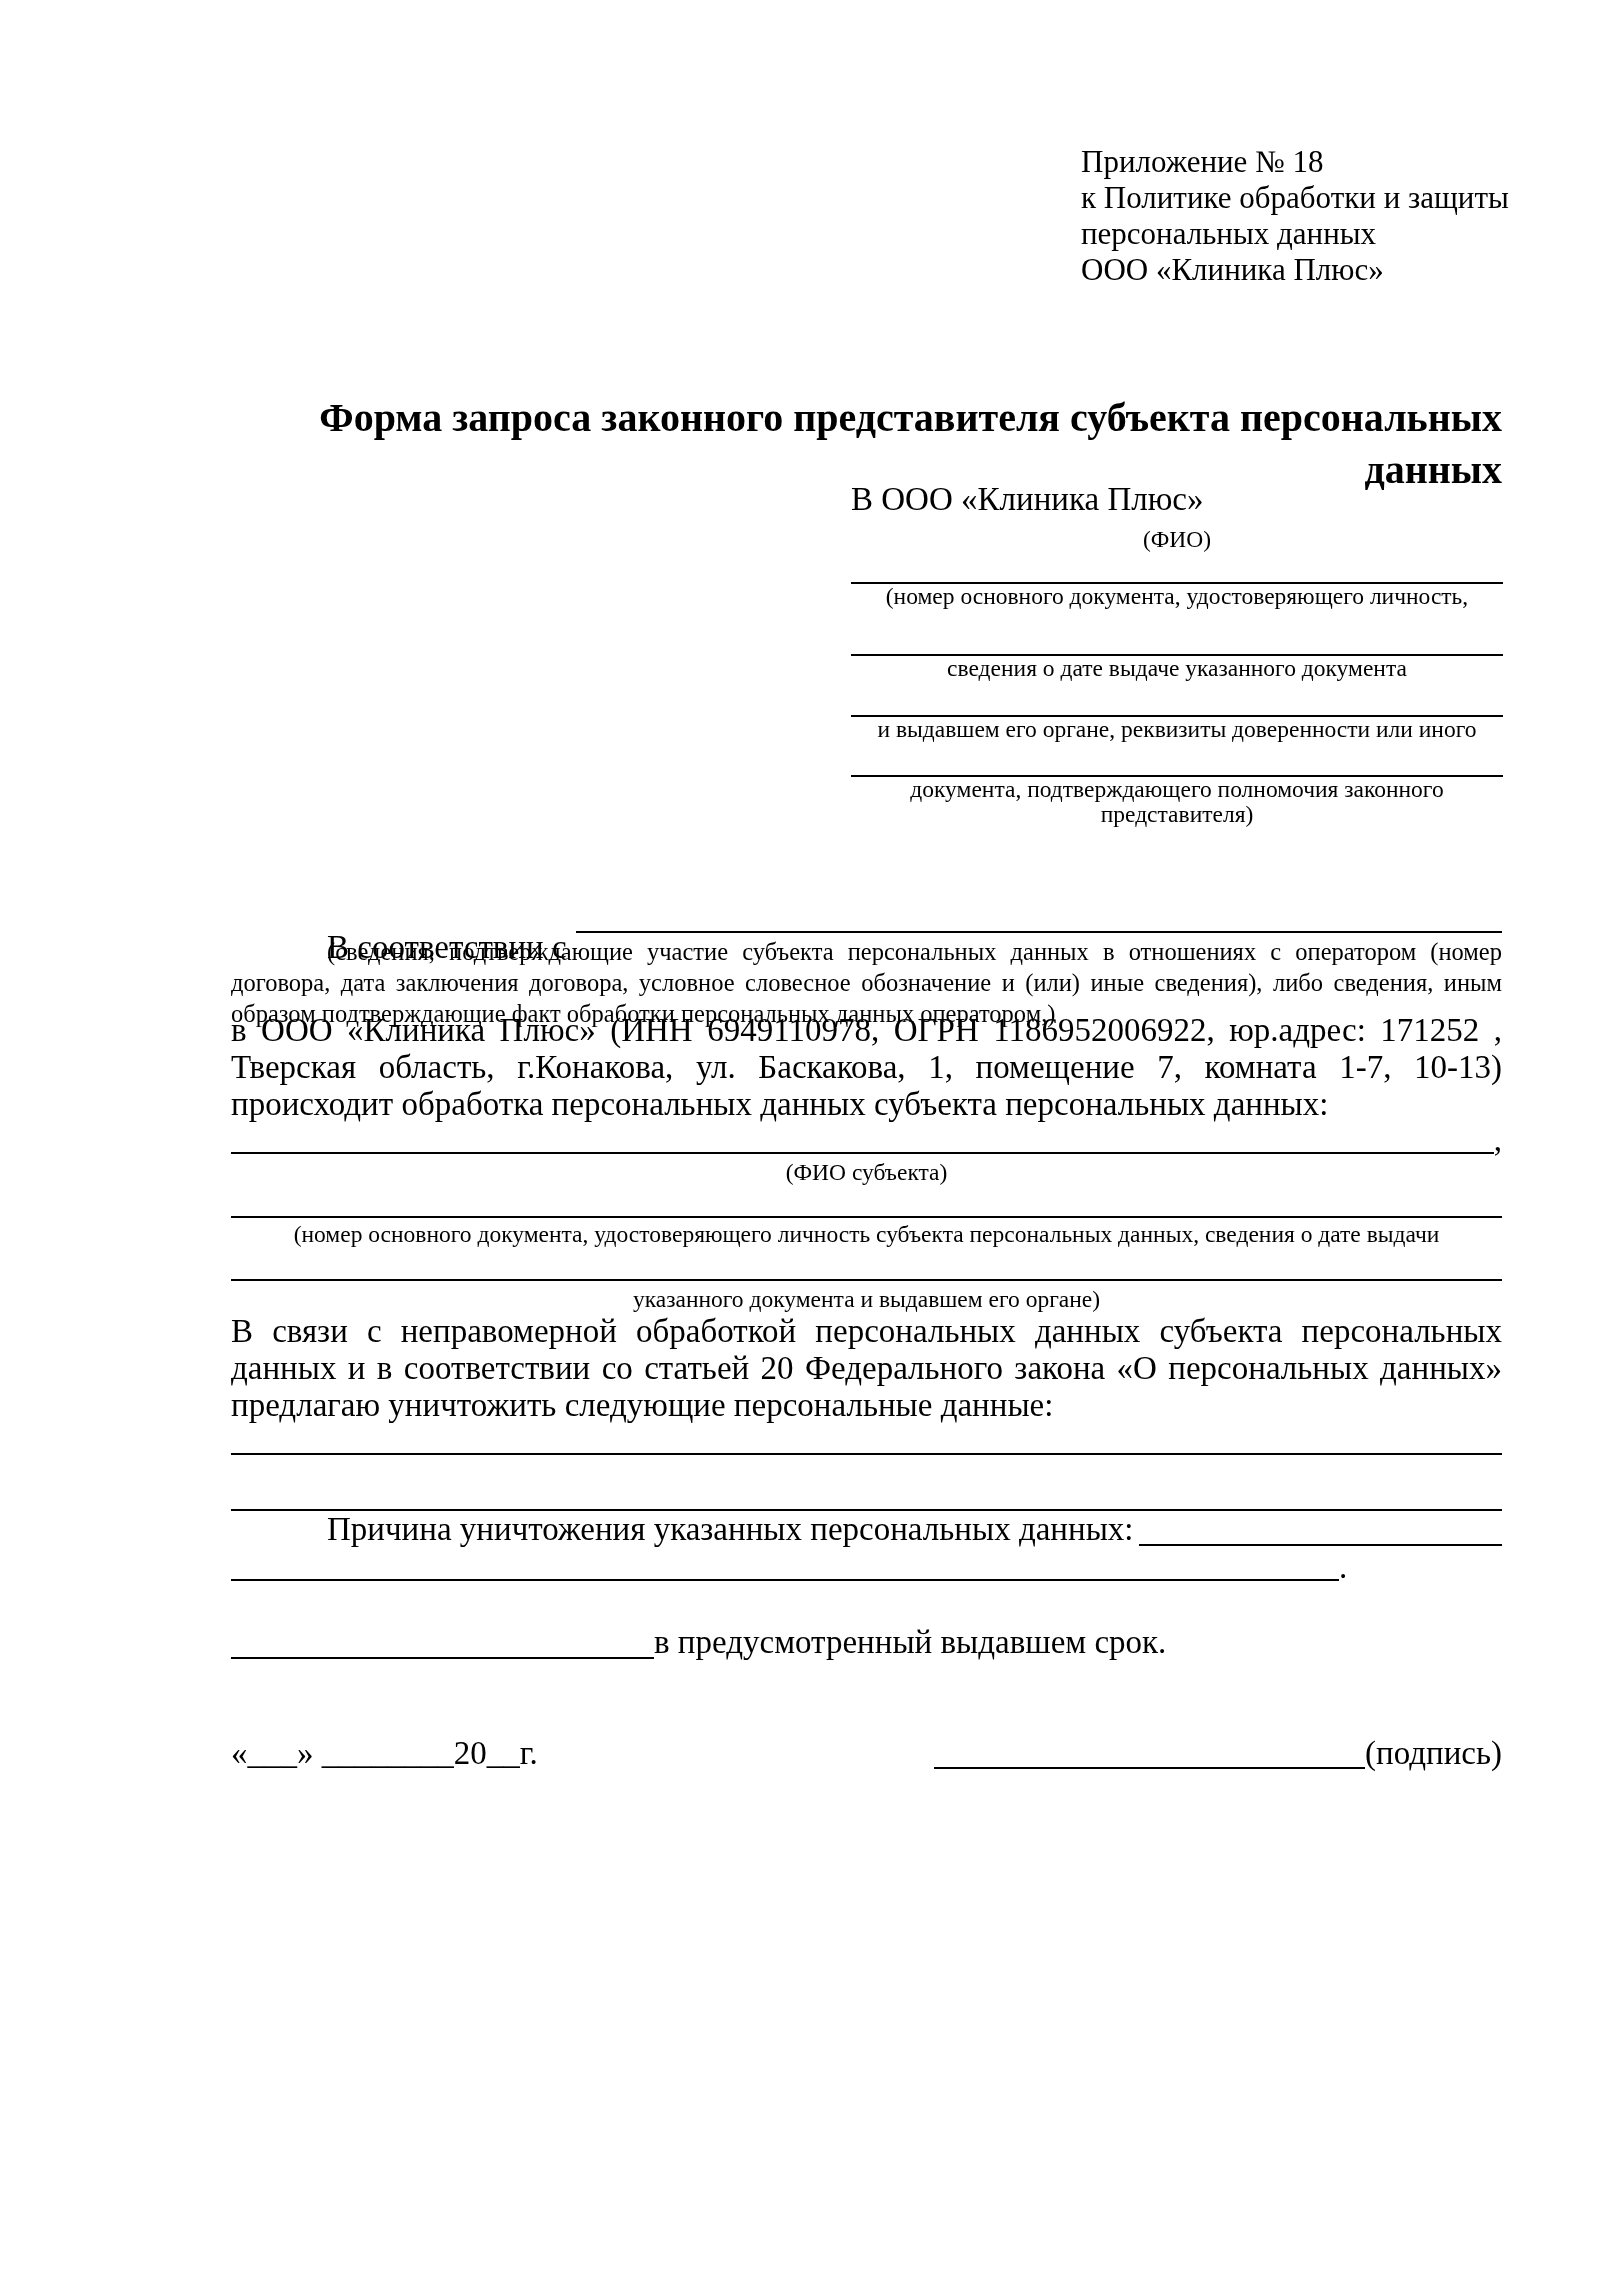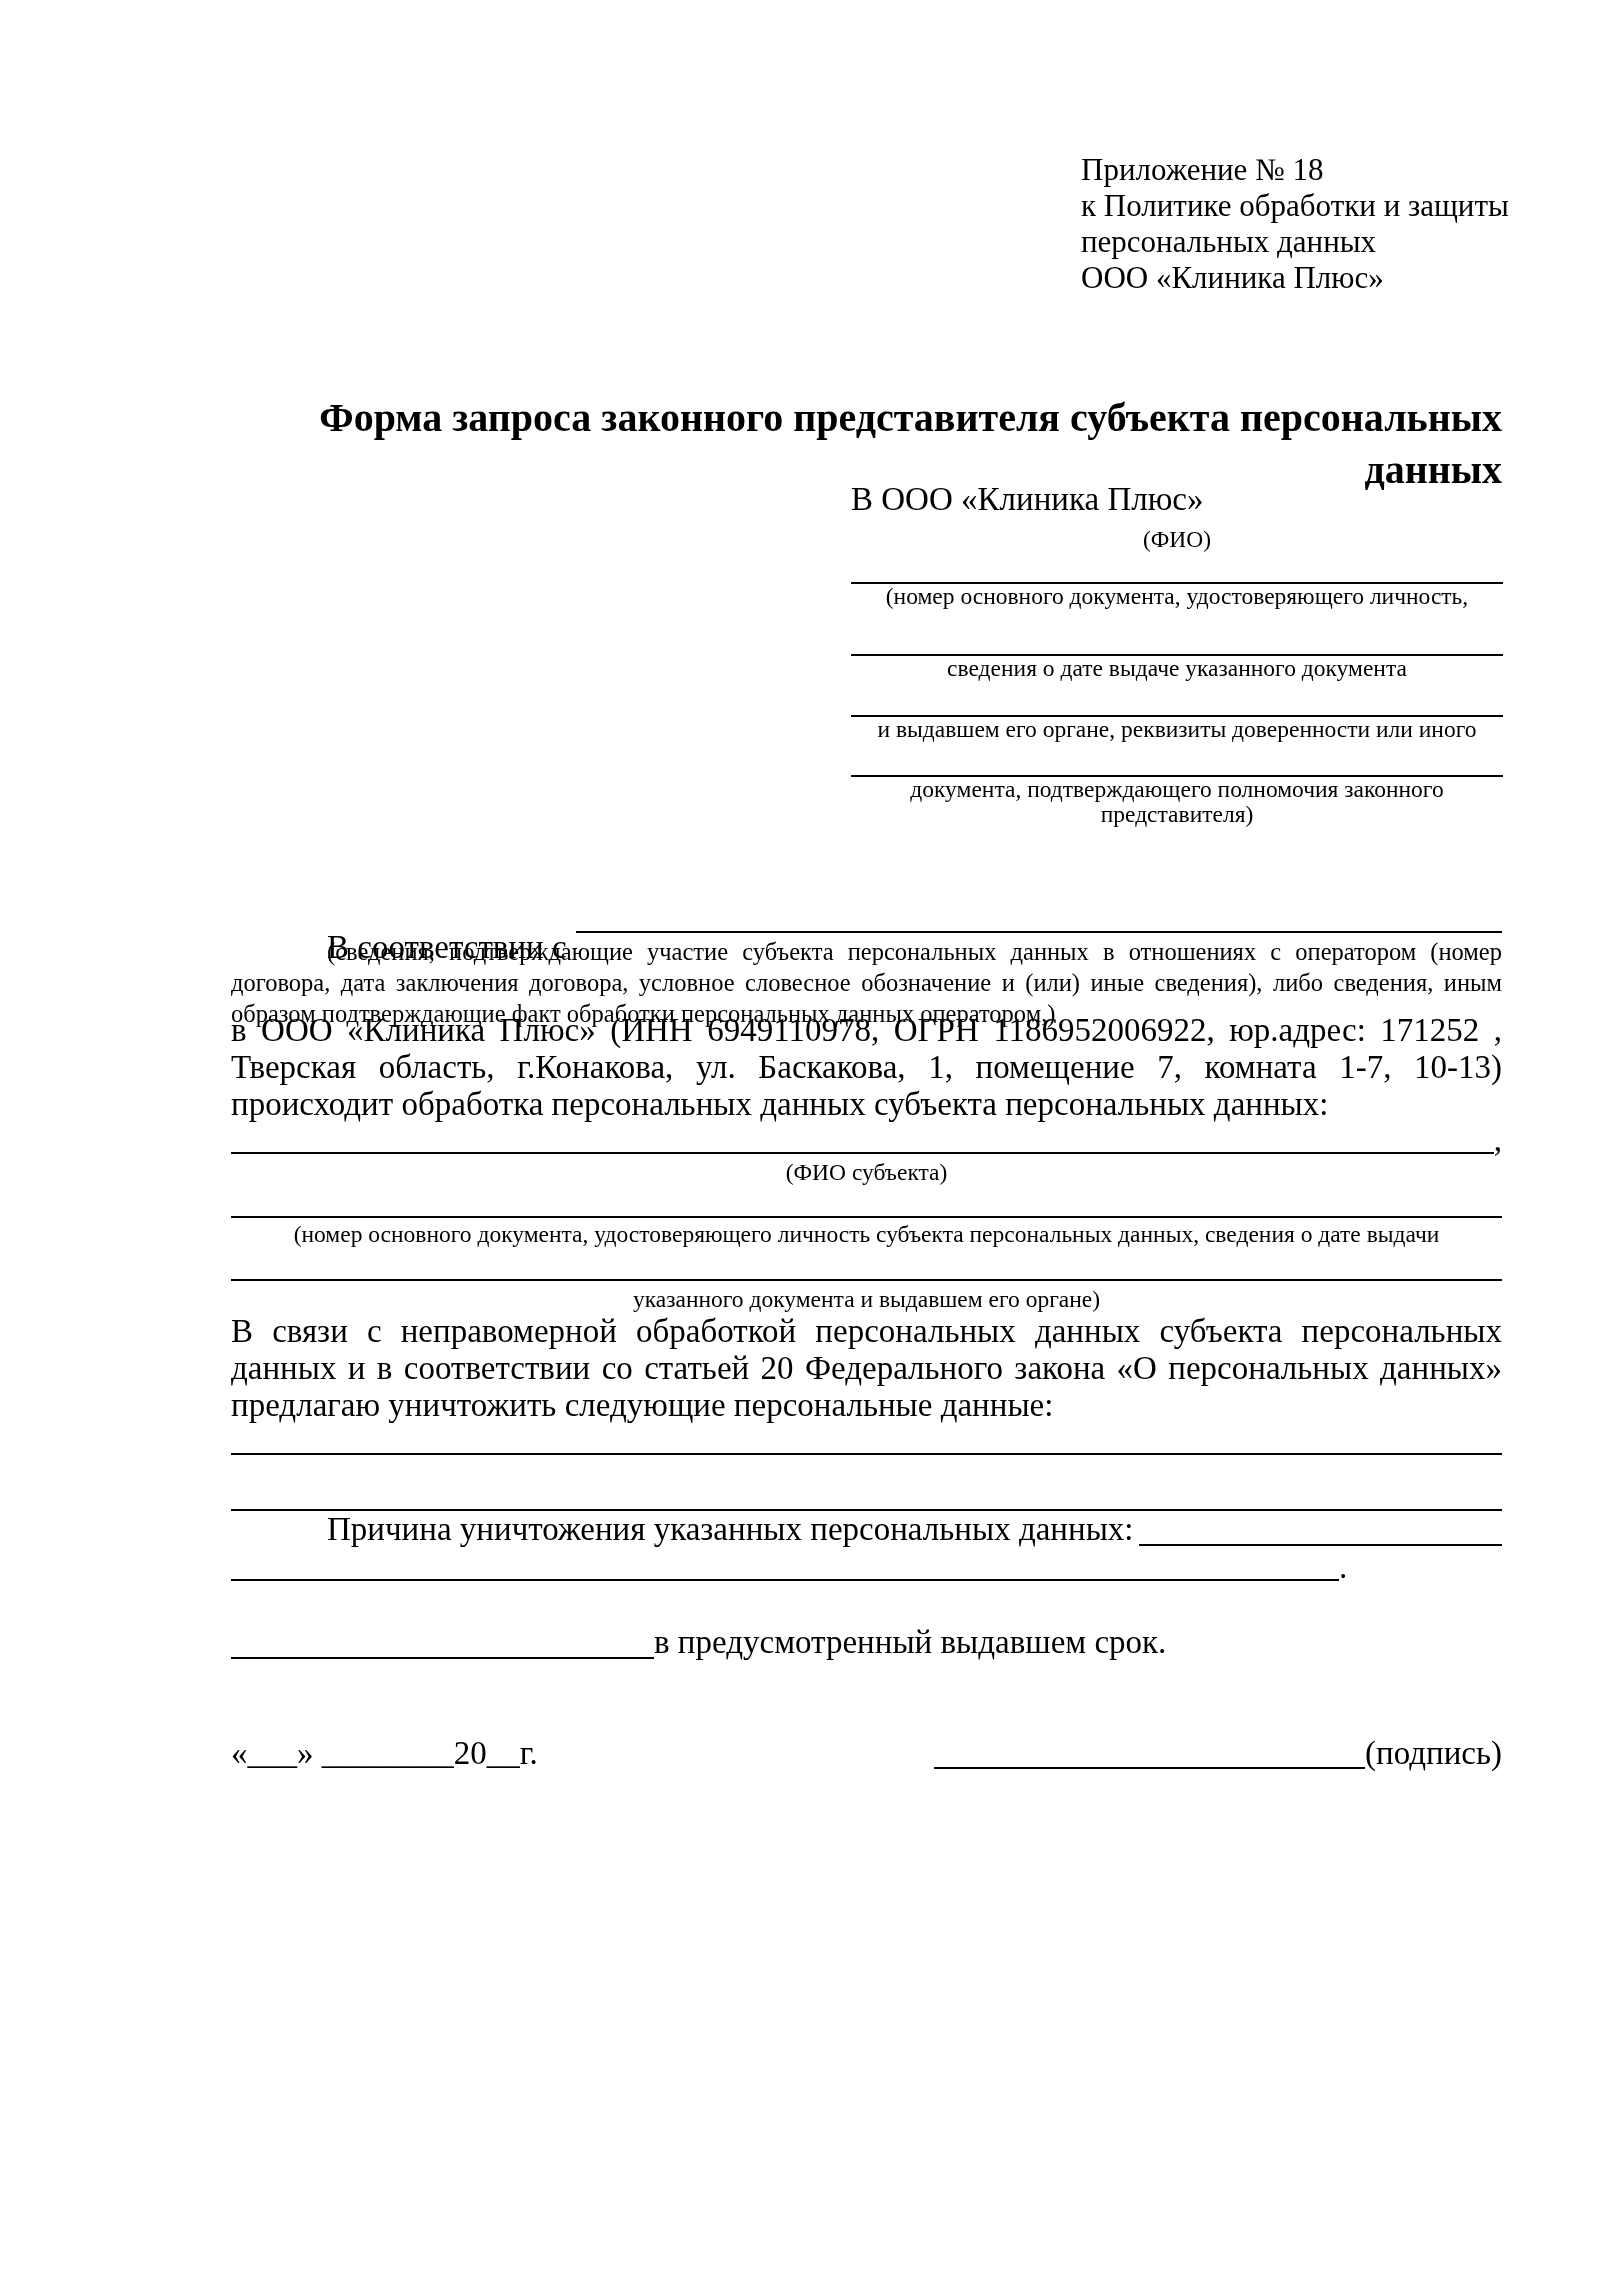--- a/index.html
+++ b/index.html
@@ -5,21 +5,21 @@
   html,body{margin:0;padding:0;background:#ffffff;}
   .page{
     position:relative;
     width:1621px;height:2293px;
     background:#ffffff;color:#000;
     font-family:"Liberation Serif","DejaVu Serif",serif;
     overflow:hidden;
   }
   .abs{position:absolute;}
   
-  .header-note{left:1081px;top:152px;font-size:31px;line-height:36px;}
+  .header-note{left:1081px;top:144px;font-size:31px;line-height:36px;}
   
   .title{left:231px;top:392px;width:1271px;text-align:right;
          font-weight:bold;font-size:40px;line-height:52px;}
   
   .addressee{left:851px;top:479px;width:652px;font-size:33px;line-height:40px;}
   .from-row{display:flex;align-items:flex-end;height:36px;}
   .from-row .lbl{line-height:33px;padding-right:9.8px;}
   .fill{border-bottom:2.9px solid #000;}
   .grow{flex:1 1 auto;}
   .smallcap{font-size:23.5px;line-height:25.5px;text-align:center;}

